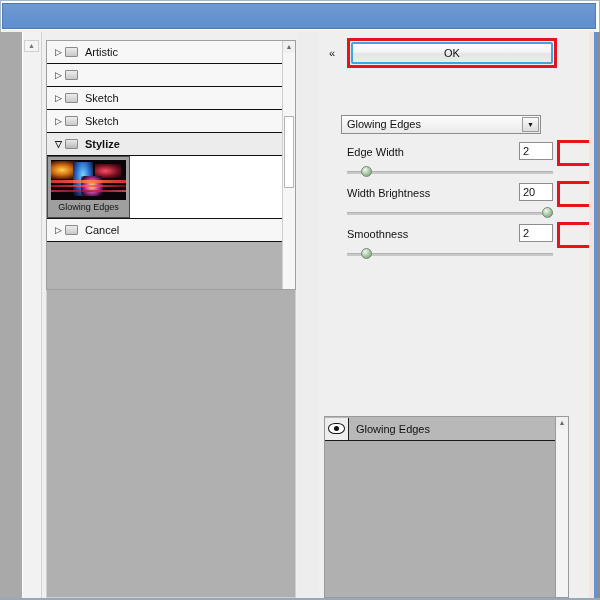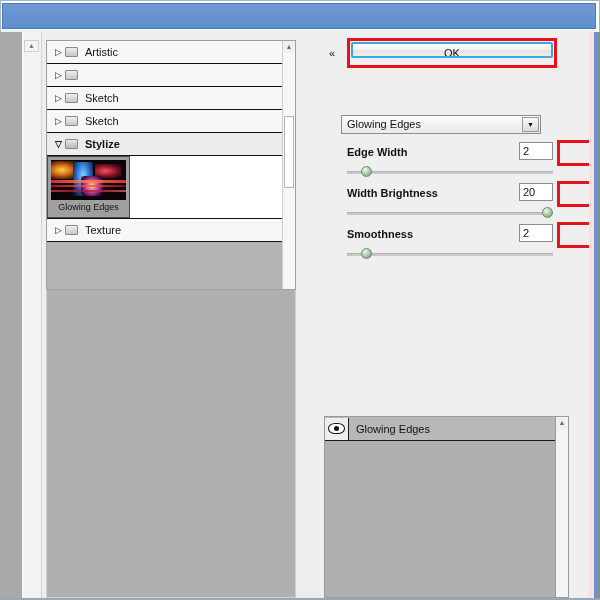--- a/index.html
+++ b/index.html
@@ -274,21 +274,21 @@
     border: 1px solid #9a9a9a;
     box-sizing: border-box;
     font-size: 11px;
     color: #111;
     text-align: center;
     cursor: pointer;
     border-radius: 1px;
   }
   .btn-ok {
     left: 33px; top: 11px;
-    width: 200px; height: 14px;
+    width: 200px; height: 20px;
     line-height: 18px;
     outline: 2px solid #3ea6e0;
     outline-offset: -1px;
   }
   .btn-cancel {
     left: 33px; top: 43px;
     width: 200px; height: 20px;
     line-height: 18px;
   }
 
@@ -322,21 +322,20 @@
   .sg1 { top: 114px; }
   .sg2 { top: 155px; }
   .sg3 { top: 196px; }
 
   .sg-label {
     position: absolute;
     left: 0; top: 0;
     font-size: 11px;
     color: #111;
     white-space: nowrap;
-    font-weight: bold;
   }
   .sg-value {
     position: absolute;
     right: 0; top: -4px;
     width: 34px; height: 18px;
     background: #ffffff;
     border: 1px solid #8d8d8d;
     box-sizing: border-box;
     font-size: 11px;
     color: #111;
@@ -500,21 +499,21 @@
             <span class="g6"></span>
         </div>
         <div class="thumb-caption">Glowing Edges</div>
       </div>
       <div class="thumb-blank"></div>
     </div>
 
     <div class="tree-row">
       <span class="tri">▷</span>
       <span class="folder-ic"></span>
-      <span class="tree-label">Texture</span>
+      <span class="tree-label">Cancel</span>
     </div>
 
     <div class="tree-empty"></div>
 
     <div class="tree-scroll">
       <div class="sb-btn">▲</div>
       <div class="sb-thumb"></div>
     </div>
   </div>
 

